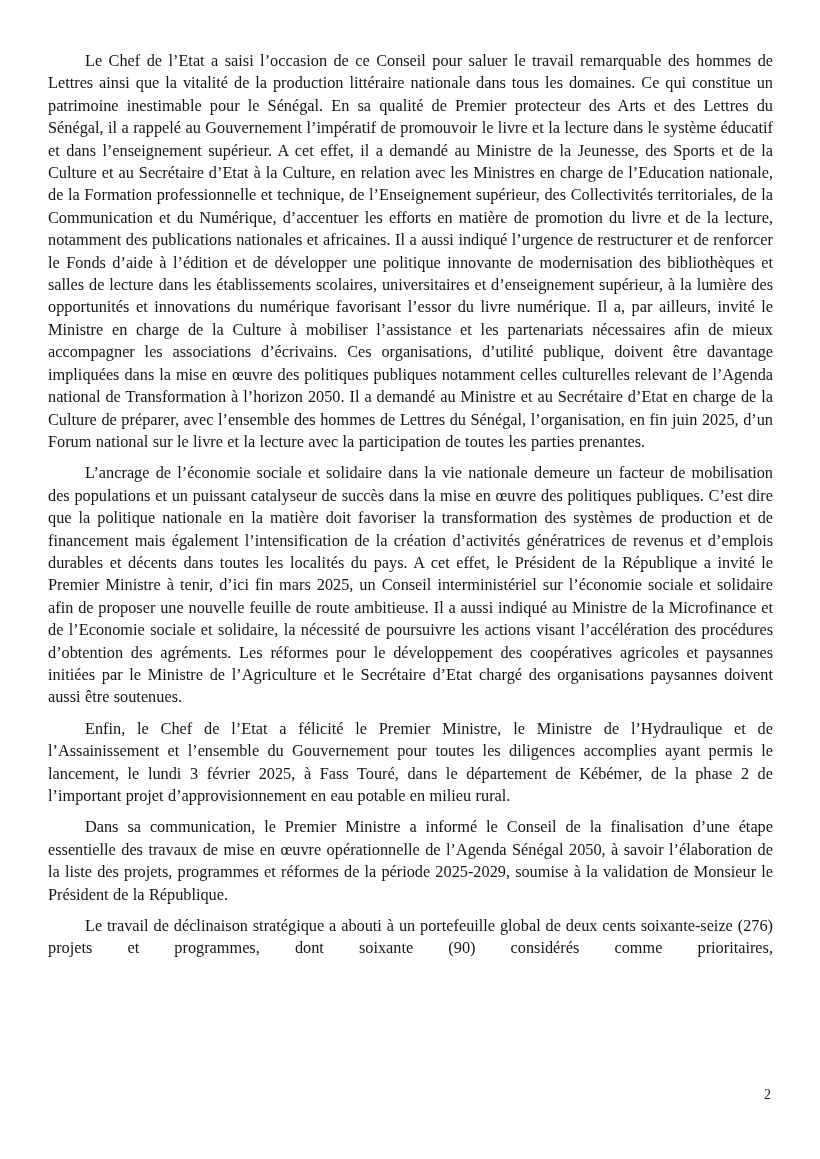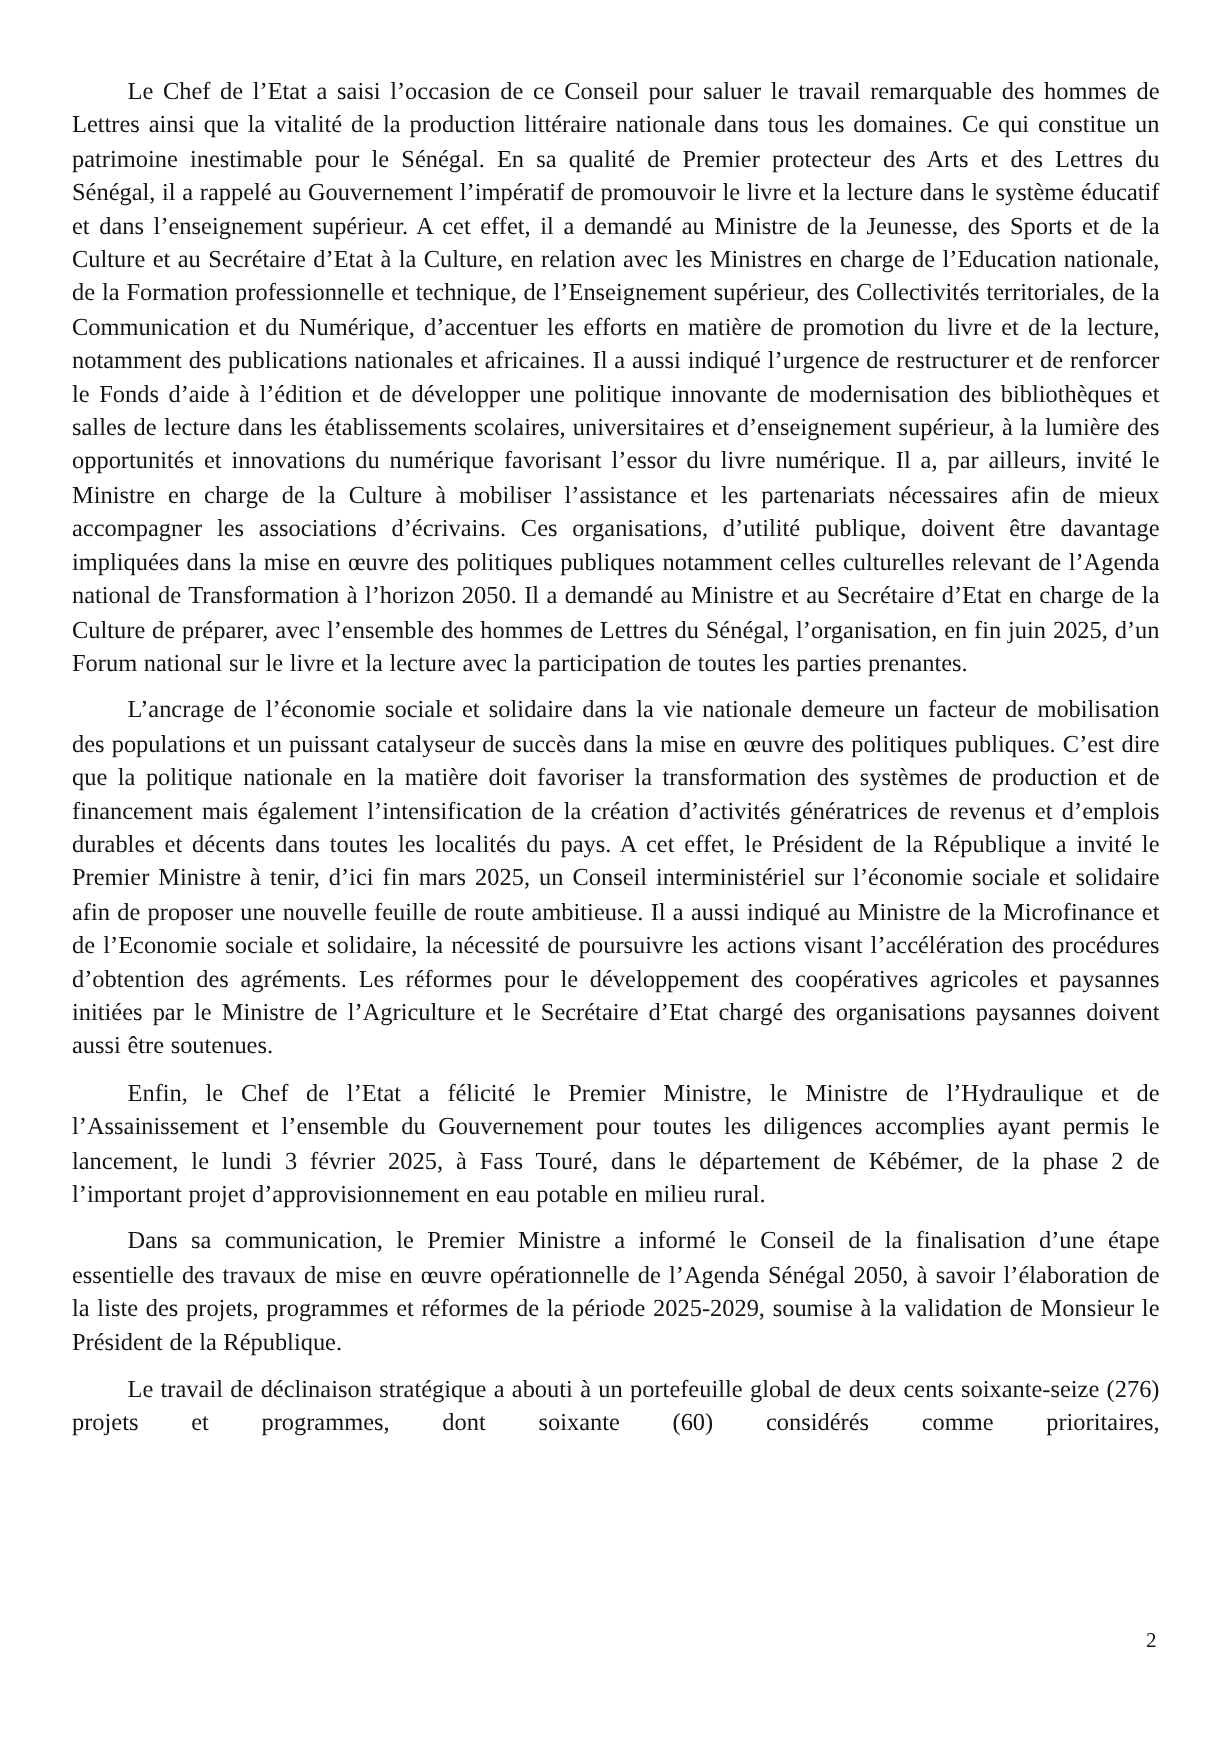--- a/index.html
+++ b/index.html
@@ -44,16 +44,16 @@
 </style>
 </head>
 <body>
 
 <div class="page">
   <div class="content">
     <p>Le Chef de l’Etat a saisi l’occasion de ce Conseil pour saluer le travail remarquable des hommes de Lettres ainsi que la vitalité de la production littéraire nationale dans tous les domaines. Ce qui constitue un patrimoine inestimable pour le Sénégal. En sa qualité de Premier protecteur des Arts et des Lettres du Sénégal, il a rappelé au Gouvernement l’impératif de promouvoir le livre et la lecture dans le système éducatif et dans l’enseignement supérieur. A cet effet, il a demandé au Ministre de la Jeunesse, des Sports et de la Culture et au Secrétaire d’Etat à la Culture, en relation avec les Ministres en charge de l’Education nationale, de la Formation professionnelle et technique, de l’Enseignement supérieur, des Collectivités territoriales, de la Communication et du Numérique, d’accentuer les efforts en matière de promotion du livre et de la lecture, notamment des publications nationales et africaines. Il a aussi indiqué l’urgence de restructurer et de renforcer le Fonds d’aide à l’édition et de développer une politique innovante de modernisation des bibliothèques et salles de lecture dans les établissements scolaires, universitaires et d’enseignement supérieur, à la lumière des opportunités et innovations du numérique favorisant l’essor du livre numérique. Il a, par ailleurs, invité le Ministre en charge de la Culture à mobiliser l’assistance et les partenariats nécessaires afin de mieux accompagner les associations d’écrivains. Ces organisations, d’utilité publique, doivent être davantage impliquées dans la mise en œuvre des politiques publiques notamment celles culturelles relevant de l’Agenda national de Transformation à l’horizon 2050. Il a demandé au Ministre et au Secrétaire d’Etat en charge de la Culture de préparer, avec l’ensemble des hommes de Lettres du Sénégal, l’organisation, en fin juin 2025, d’un Forum national sur le livre et la lecture avec la participation de toutes les parties prenantes.</p>
     <p>L’ancrage de l’économie sociale et solidaire dans la vie nationale demeure un facteur de mobilisation des populations et un puissant catalyseur de succès dans la mise en œuvre des politiques publiques. C’est dire que la politique nationale en la matière doit favoriser la transformation des systèmes de production et de financement mais également l’intensification de la création d’activités génératrices de revenus et d’emplois durables et décents dans toutes les localités du pays. A cet effet, le Président de la République a invité le Premier Ministre à tenir, d’ici fin mars 2025, un Conseil interministériel sur l’économie sociale et solidaire afin de proposer une nouvelle feuille de route ambitieuse. Il a aussi indiqué au Ministre de la Microfinance et de l’Economie sociale et solidaire, la nécessité de poursuivre les actions visant l’accélération des procédures d’obtention des agréments. Les réformes pour le développement des coopératives agricoles et paysannes initiées par le Ministre de l’Agriculture et le Secrétaire d’Etat chargé des organisations paysannes doivent aussi être soutenues.</p>
     <p>Enfin, le Chef de l’Etat a félicité le Premier Ministre, le Ministre de l’Hydraulique et de l’Assainissement et l’ensemble du Gouvernement pour toutes les diligences accomplies ayant permis le lancement, le lundi 3 février 2025, à Fass Touré, dans le département de Kébémer, de la phase 2 de l’important projet d’approvisionnement en eau potable en milieu rural.</p>
     <p>Dans sa communication, le Premier Ministre a informé le Conseil de la finalisation d’une étape essentielle des travaux de mise en œuvre opérationnelle de l’Agenda Sénégal 2050, à savoir l’élaboration de la liste des projets, programmes et réformes de la période 2025-2029, soumise à la validation de Monsieur le Président de la République.</p>
-    <p class="continued">Le travail de déclinaison stratégique a abouti à un portefeuille global de deux cents soixante-seize (276) projets et programmes, dont soixante (60) considérés comme prioritaires,</p>
+    <p class="continued">Le travail de déclinaison stratégique a abouti à un portefeuille global de deux cents soixante-seize (276) projets et programmes, dont soixante (90) considérés comme prioritaires,</p>
   </div>
   <div class="page-number">2</div>
 </div>
 
 </body></html>

